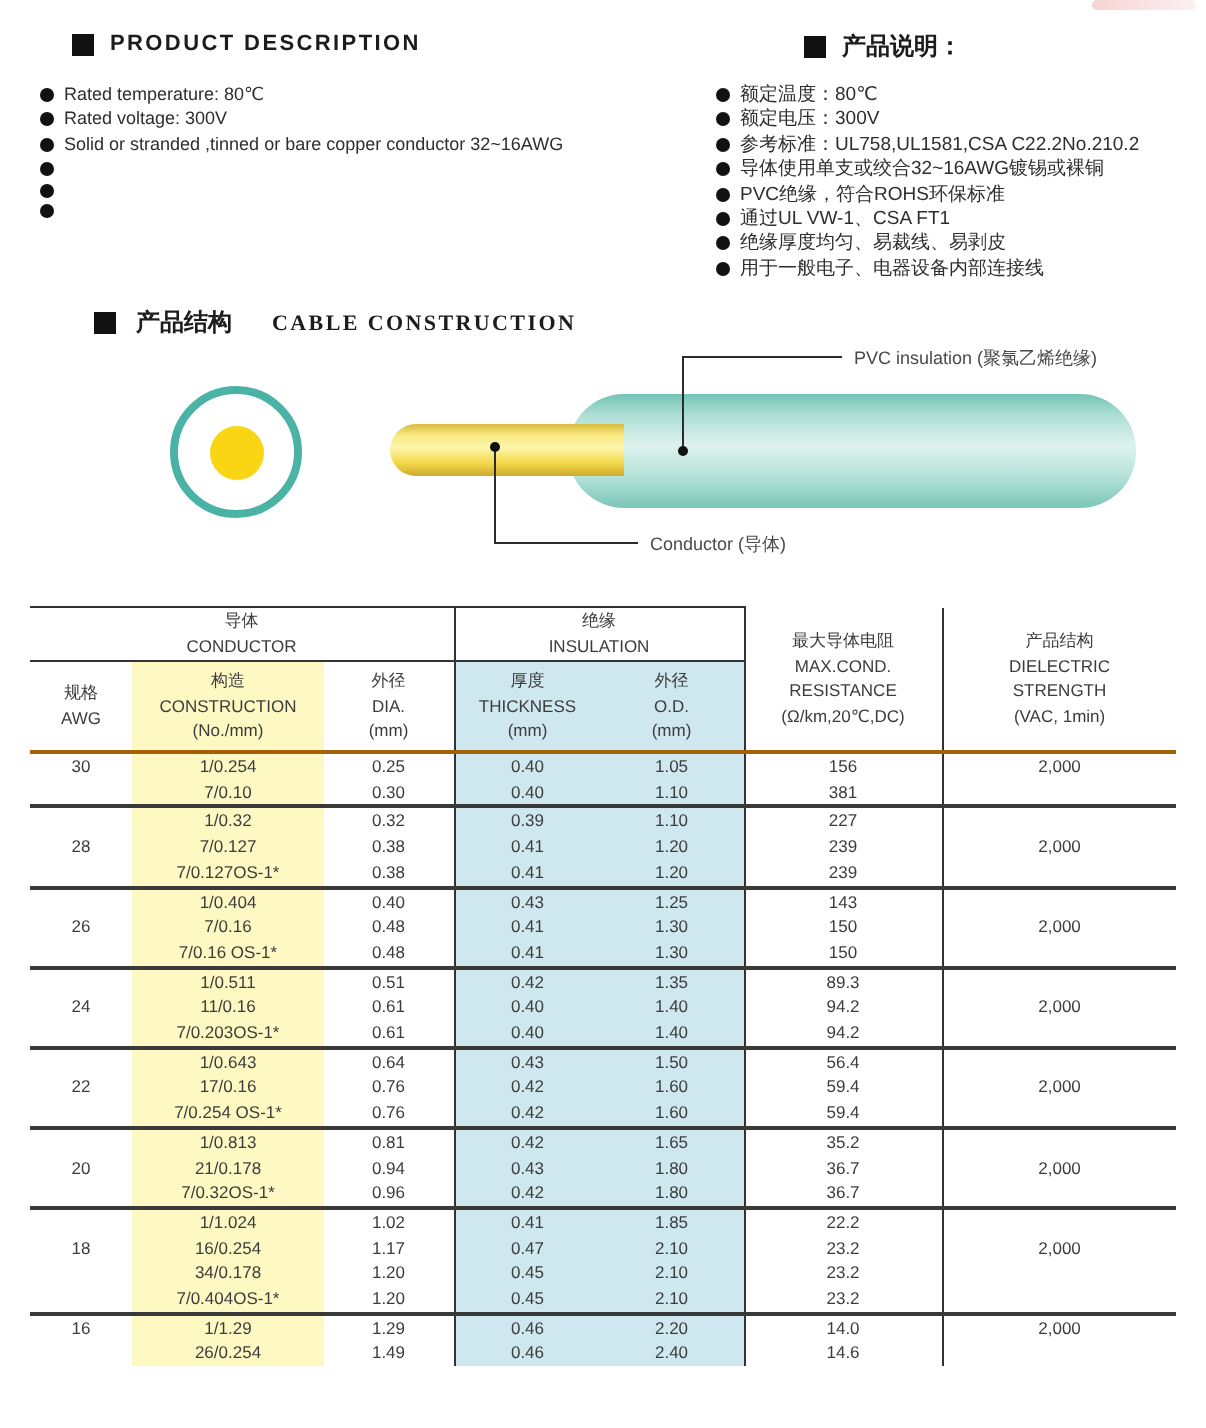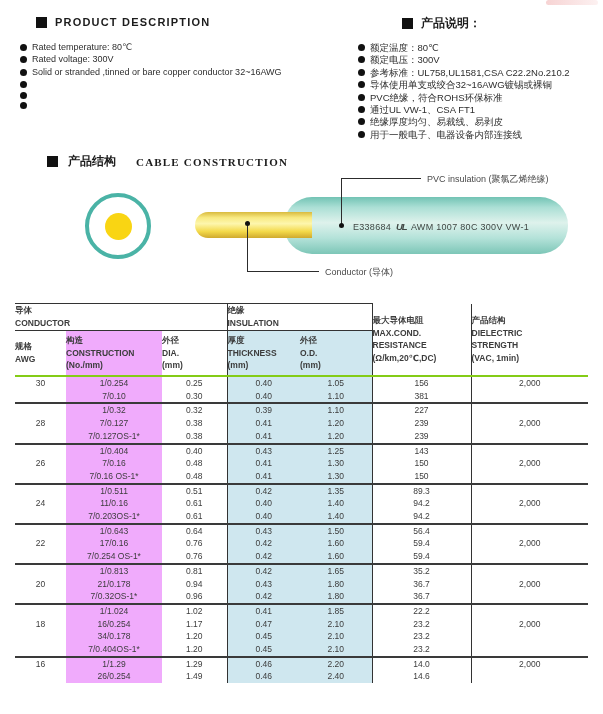--- a/index.html
+++ b/index.html
@@ -31,29 +31,29 @@
   .tube-print{position:absolute;left:318px;top:221px;width:246px;z-index:3;text-align:center;
               font-size:9px;color:#414744;letter-spacing:.3px;white-space:nowrap;}
   .ul-mark{font-weight:700;font-style:italic;font-size:9.5px;letter-spacing:-1px;padding:0 2px;}
   .callout-line{position:absolute;background:#2c2c2c;z-index:4;}
   .callout-dot{position:absolute;width:5px;height:5px;border-radius:50%;background:#111;z-index:5;}
   .callout-label{position:absolute;font-size:9px;color:#4a4a4a;white-space:nowrap;z-index:4;}
 
   
   .spec-wrap{position:absolute;left:15px;top:303px;width:573px;}
   table.spec{border-collapse:collapse;table-layout:fixed;width:573px;font-size:8.5px;color:#3c3c3c;}
-  table.spec th{font-weight:700;text-align:left;padding:0;}
+  table.spec th{font-weight:400;text-align:center;padding:0;}
   table.spec td{text-align:center;padding:0;vertical-align:middle;}
   table.spec th div, table.spec td div{line-height:12.7px;}
   .g1,.g2{border-top:1.5px solid #333;border-bottom:1px solid #333;height:26px;}
   .hrow2 th{height:44px;}
   .vr{border-right:1.5px solid #333;}
   thead th{border-bottom-color:#333;}
-  .hbot{border-bottom:2px solid #84cc16;}
-  .band-y{background:#f0abfc;}
+  .hbot{border-bottom:2px solid #a16207;}
+  .band-y{background:#fef9c3;}
   .band-b{background:#cfe7ef;}
   tbody td{padding:3px 0;}
   tbody tr + tr td{border-top:2px solid #3a3a3a;}
   .pink-smudge{position:absolute;left:546px;top:0;width:52px;height:5px;border-radius:3px;
                background:linear-gradient(90deg,rgba(233,140,140,.38),rgba(233,140,140,.12));}
 </style>
 </head>
 <body>
 
 <div id="page">
@@ -133,25 +133,20 @@
     <span class="blk-sq"></span>
     <span class="head-cn">产品结构</span>
     <span class="head-en" style="margin-left:10px;font-family:Liberation Serif, serif;">CABLE CONSTRUCTION</span>
   </div>
 
   <div class="cross-section">
     <div class="cross-core"></div>
   </div>
   <div class="rod"></div>
   <div class="tube"></div>
-  <div class="tube-print">
-    <span>E338684</span>
-    <span class="ul-mark">UL</span>
-    <span>AWM 1007 80C 300V VW-1</span>
-  </div>
 
   <div class="callout-dot" style="left:339px;top:223px;"></div>
   <div class="callout-line" style="left:341px;top:178px;width:1px;height:47px;"></div>
   <div class="callout-line" style="left:341px;top:178px;width:80px;height:1px;"></div>
   <div class="callout-label" style="left:427px;top:173px;">PVC insulation (聚氯乙烯绝缘)</div>
 
   <div class="callout-dot" style="left:245px;top:221px;"></div>
   <div class="callout-line" style="left:247px;top:224px;width:1px;height:47px;"></div>
   <div class="callout-line" style="left:247px;top:271px;width:72px;height:1px;"></div>
   <div class="callout-label" style="left:325px;top:266px;">Conductor (导体)</div>

